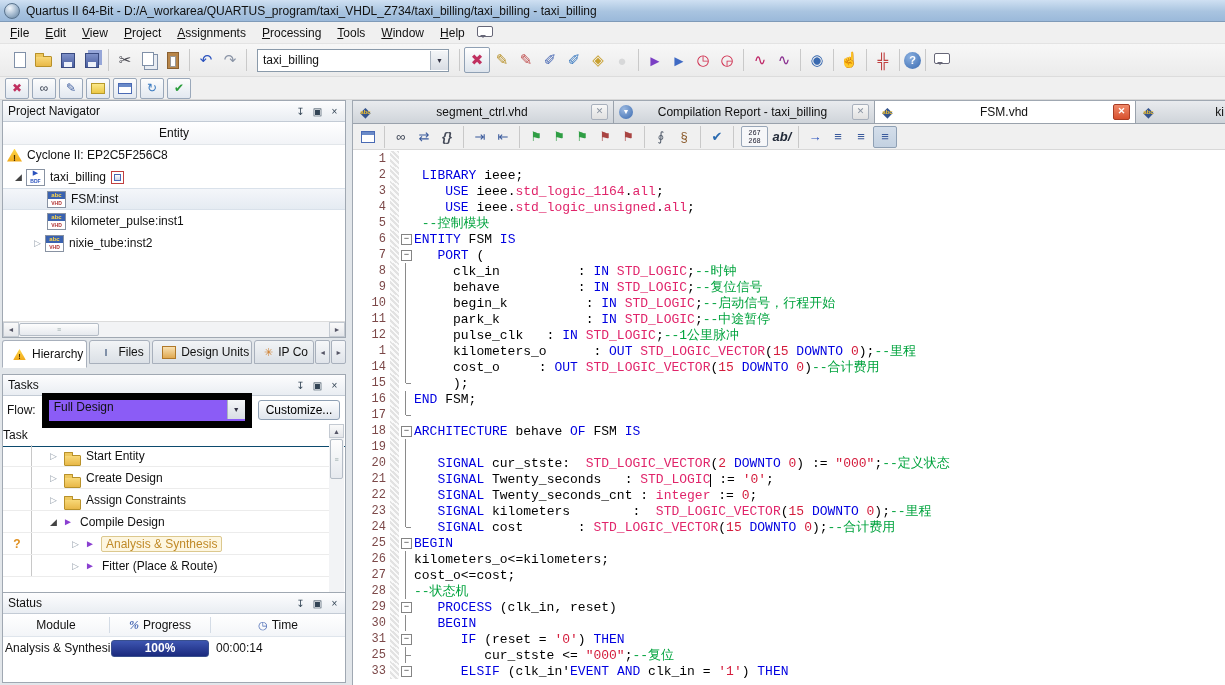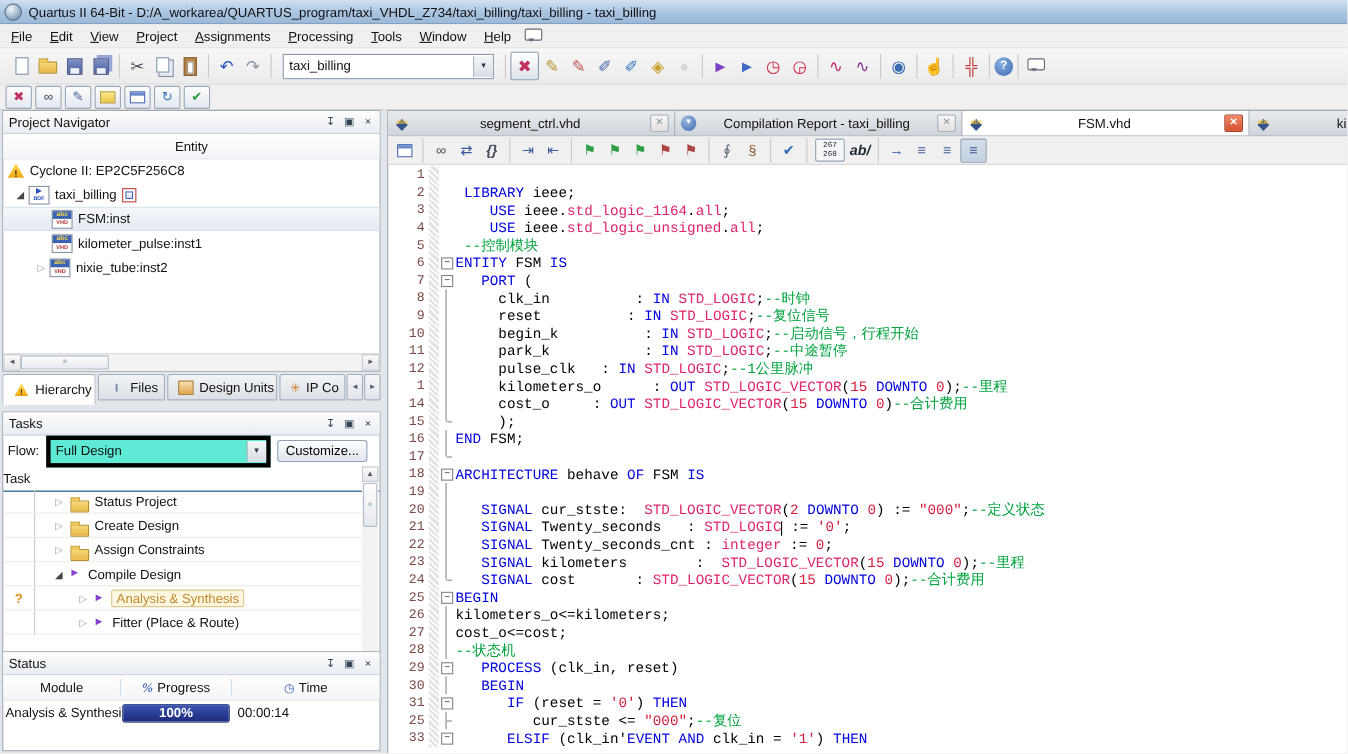--- a/index.html
+++ b/index.html
@@ -103,21 +103,21 @@
   .strack{flex:1}
   #navtabs{position:absolute;left:2px;top:340px;width:344px;height:30px;display:flex;align-items:flex-start}
   .ntab{height:22px;display:flex;align-items:center;gap:5px;padding:0 9px;margin-right:2px;white-space:nowrap;
     background:linear-gradient(#f2f4f6,#dbe0e6);border:1px solid #a8b0bc;border-radius:3px 3px 0 0;overflow:hidden}
   .ntab.active{background:#fff;height:26px;border-bottom-color:#fff}
   .ntab .wand{color:#d08030;font-size:11px}
   .ntscroll{margin-left:1px;width:14px;height:22px;border:1px solid #a8b0bc;background:linear-gradient(#f6f7f9,#e0e4ea);
     display:flex;align-items:center;justify-content:center;font-size:7px;color:#556;border-radius:2px}
   #tasks{left:2px;top:374px;width:344px;height:260px}
   .flowrow{height:28px;display:flex;align-items:center;padding:0 4px;gap:6px}
-  .flowcombo{width:196px;height:21px;background:#5eead4;border:4px solid #000000;display:flex;align-items:center;flex:none}
+  .flowcombo{width:196px;height:21px;background:#8b5cf6;border:7px solid #000000;display:flex;align-items:flex-start;flex:none}
   .flowcombo .val{flex:1;padding-left:5px}
   .flowcombo .dbtn{width:17px;height:19px;border-left:1px solid #aab4c0;background:linear-gradient(#f4f6f8,#d8dde4);
     display:flex;align-items:center;justify-content:center;font-size:7px;color:#334;flex:none}
   .btn{border:1px solid #8fa0b4;background:linear-gradient(#fefefe,#dfe5ed);border-radius:3px;padding:2px 7px;
     font-family:"Liberation Sans",sans-serif;font-size:12px}
   .thead{height:22px;display:flex;align-items:center;justify-content:flex-start;border-bottom:1px solid #0c4a6e;position:relative}
   #taskrows{position:absolute;top:70px;left:0;right:16px;bottom:15px;overflow:hidden}
   .krow{height:21px;display:flex;align-items:center;border-bottom:1px solid #ececec;white-space:nowrap}
   .kgut{width:28px;align-self:stretch;border-right:1px solid #c8c8c8;display:flex;align-items:center;
     justify-content:center;color:#e09020;font-weight:bold;flex:none}
@@ -343,21 +343,21 @@
   </div>
   <div class="thead">
     <span>Task</span>
   </div>
   <div id="taskrows">
       <div class="krow">
         <span class="kgut"></span>
         <span style="width: 14px; flex: 0 0 auto;"></span>
         <span class="tarrow arr-c">▷</span>
         <span class="tbicon ic-folder" style="width: 20px; height: 18px;"></span>
-        <span class="klabel">Status Project</span>
+        <span class="klabel">Start Entity</span>
       </div>
       <div class="krow">
         <span class="kgut"></span>
         <span style="width: 14px; flex: 0 0 auto;"></span>
         <span class="tarrow arr-c">▷</span>
         <span class="tbicon ic-folder" style="width: 20px; height: 18px;"></span>
         <span class="klabel">Create Design</span>
       </div>
       <div class="krow">
         <span class="kgut"></span>
@@ -535,21 +535,21 @@
       <div class="cl">
         <span class="ln">8</span>
         <span class="hatch"></span>
         <span class="fold f-b"></span>
         <span class="ct"><span class="pl">     clk_in          : </span><span class="kw">IN</span><span class="pl"> </span><span class="ty">STD_LOGIC</span><span class="pl">;</span><span class="cm">--时钟</span></span>
       </div>
       <div class="cl">
         <span class="ln">9</span>
         <span class="hatch"></span>
         <span class="fold f-b"></span>
-        <span class="ct"><span class="pl">     reset          : </span><span class="kw">IN</span><span class="pl"> </span><span class="ty">STD_LOGIC</span><span class="pl">;</span><span class="cm">--复位信号</span></span>
+        <span class="ct"><span class="pl">     behave          : </span><span class="kw">IN</span><span class="pl"> </span><span class="ty">STD_LOGIC</span><span class="pl">;</span><span class="cm">--复位信号</span></span>
       </div>
       <div class="cl">
         <span class="ln">10</span>
         <span class="hatch"></span>
         <span class="fold f-b"></span>
         <span class="ct"><span class="pl">     begin_k          : </span><span class="kw">IN</span><span class="pl"> </span><span class="ty">STD_LOGIC</span><span class="pl">;</span><span class="cm">--启动信号，行程开始</span></span>
       </div>
       <div class="cl">
         <span class="ln">11</span>
         <span class="hatch"></span>

